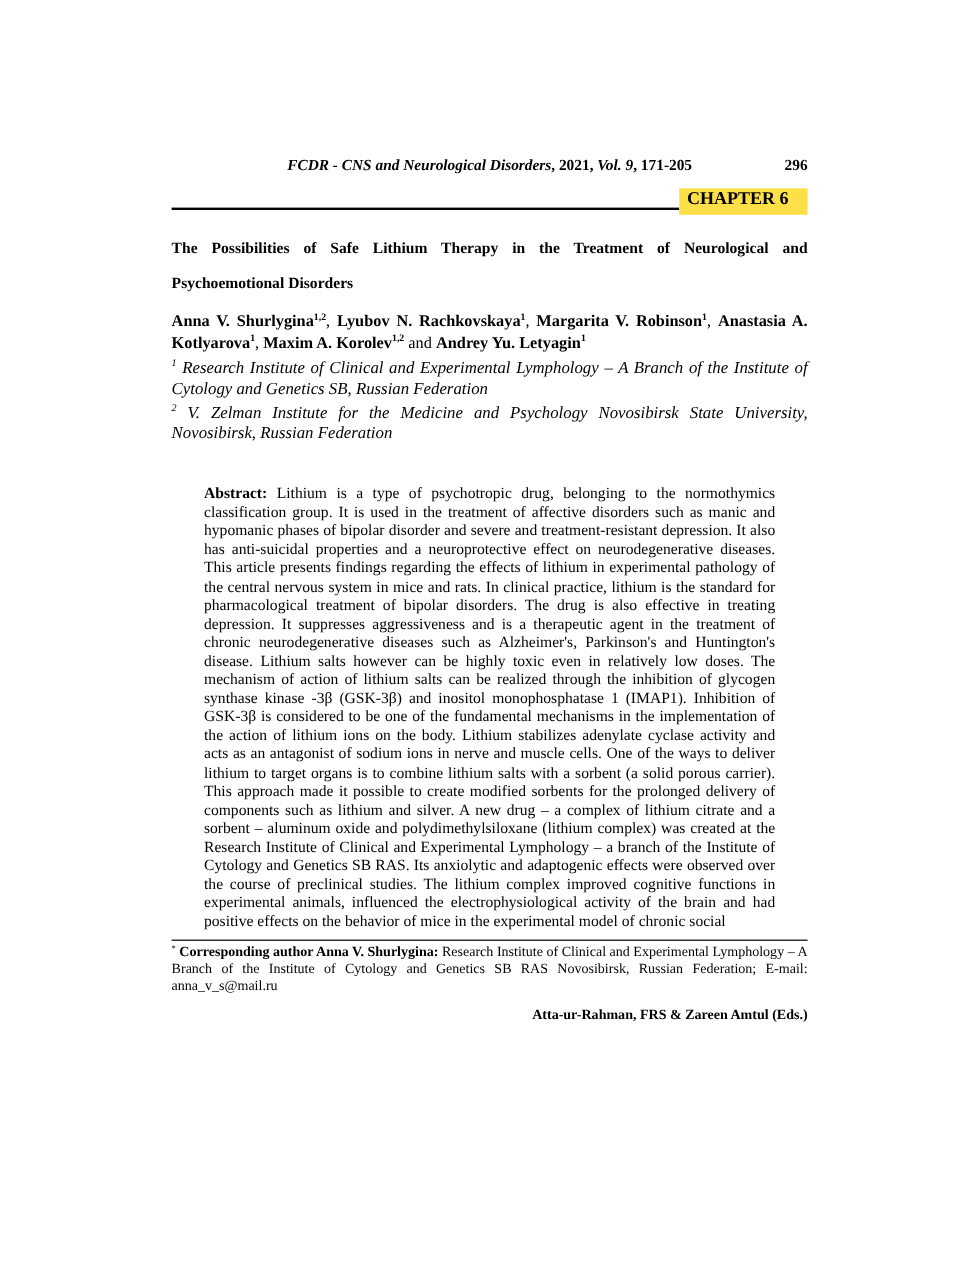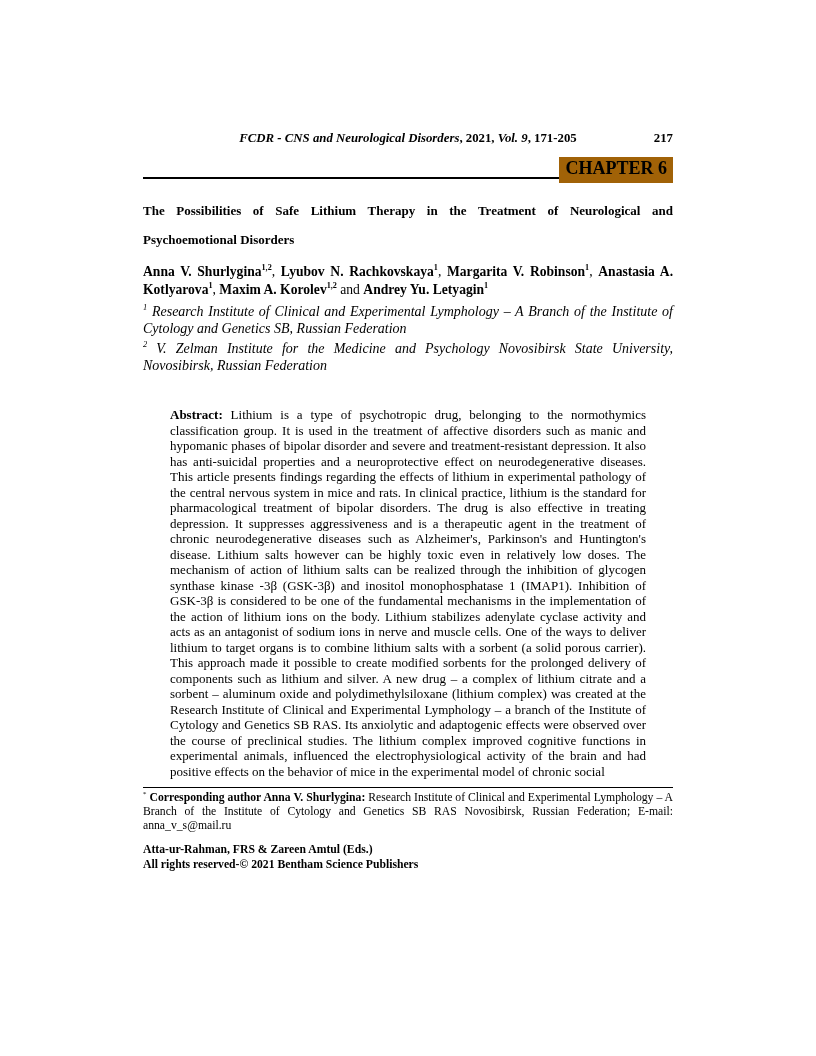--- a/index.html
+++ b/index.html
@@ -42,24 +42,24 @@
     align-items: flex-end;
     margin-top: 11px;
   }
   .chapter-rule {
     flex: 1;
     height: 0;
     border-bottom: 2.5px solid #000;
     margin-bottom: 4px;
   }
   .chapter-label {
-    font-size: 18px;
+    font-size: 15px;
     font-weight: bold;
-    background: #a16207;
-    padding: 1px 6px 4px 6px;
+    background: #fde047;
+    padding: 1px 16px 4px 6px;
     white-space: nowrap;
   }
 
   
   .chapter-title {
     margin: 13px 0 0 0;
     font-size: 13px;
     line-height: 29px;
     font-weight: bold;
     text-align: justify;
@@ -110,36 +110,36 @@
     margin: 3px 0 0 0;
     font-size: 11.7px;
     line-height: 13.8px;
     text-align: justify;
   }
   .footnote b { font-weight: bold; }
 
   
   .imprint {
     margin-top: 11px;
-    text-align: left;
+    text-align: right;
     font-weight: bold;
     font-size: 11.7px;
     line-height: 14.5px;
   }
   .imprint p { margin: 0; }
 </style>
 </head>
 <body>
 
 <div class="page">
   <div class="content">
 
     <div class="running-head">
       <span><i>FCDR - CNS and Neurological Disorders</i><span>, 2021, </span><i>Vol. 9</i><span>, 171-205</span></span>
-      <span class="folio">217</span>
+      <span class="folio">296</span>
     </div>
 
     <div class="chapter-row">
       <div class="chapter-rule"></div>
       <span class="chapter-label">CHAPTER 6</span>
     </div>
 
     <h1 class="chapter-title">The Possibilities of Safe Lithium Therapy in the Treatment of Neurological and Psychoemotional Disorders</h1>
 
     <p class="authors"><span><b>Anna V. Shurlygina</b><sup>1,2</sup><span>, </span></span><span><b>Lyubov N. Rachkovskaya</b><sup>1</sup><span>, </span></span><span><b>Margarita V. Robinson</b><sup>1</sup><span>, </span></span><span><b>Anastasia A. Kotlyarova</b><sup>1</sup><span>, </span></span><span><b>Maxim A. Korolev</b><sup>1,2</sup><span> and </span></span><span><b>Andrey Yu. Letyagin</b><sup>1</sup></span></p>
@@ -154,17 +154,16 @@
       <span>Lithium is a type of psychotropic drug, belonging to the normothymics classification group. It is used in the treatment of affective disorders such as manic and hypomanic phases of bipolar disorder and severe and treatment-resistant depression. It also has anti-suicidal properties and a neuroprotective effect on neurodegenerative diseases. This article presents findings regarding the effects of lithium in experimental pathology of the central nervous system in mice and rats. In clinical practice, lithium is the standard for pharmacological treatment of bipolar disorders. The drug is also effective in treating depression. It suppresses aggressiveness and is a therapeutic agent in the treatment of chronic neurodegenerative diseases such as Alzheimer's, Parkinson's and Huntington's disease. Lithium salts however can be highly toxic even in relatively low doses. The mechanism of action of lithium salts can be realized through the inhibition of glycogen synthase kinase -3β (GSK-3β) and inositol monophosphatase 1 (IMAP1). Inhibition of GSK-3β is considered to be one of the fundamental mechanisms in the implementation of the action of lithium ions on the body. Lithium stabilizes adenylate cyclase activity and acts as an antagonist of sodium ions in nerve and muscle cells. One of the ways to deliver lithium to target organs is to combine lithium salts with a sorbent (a solid porous carrier). This approach made it possible to create modified sorbents for the prolonged delivery of components such as lithium and silver. A new drug – a complex of lithium citrate and a sorbent – aluminum oxide and polydimethylsiloxane (lithium complex) was created at the Research Institute of Clinical and Experimental Lymphology – a branch of the Institute of Cytology and Genetics SB RAS. Its anxiolytic and adaptogenic effects were observed over the course of preclinical studies. The lithium complex improved cognitive functions in experimental animals, influenced the electrophysiological activity of the brain and had positive effects on the behavior of mice in the experimental model of chronic social</span></p>
 
     <div class="footnote-rule"></div>
 
     <p class="footnote"><sup>*</sup>
       <b>Corresponding author Anna V. Shurlygina:</b>
       <span>Research Institute of Clinical and Experimental Lymphology – A Branch of the Institute of Cytology and Genetics SB RAS Novosibirsk, Russian Federation; E-mail: anna_v_s@mail.ru</span></p>
 
     <div class="imprint">
       <p>Atta-ur-Rahman, FRS &amp; Zareen Amtul (Eds.)</p>
-      <p>All rights reserved-© 2021 Bentham Science Publishers</p>
     </div>
 
   </div>
 </div>
 
 </body></html>

